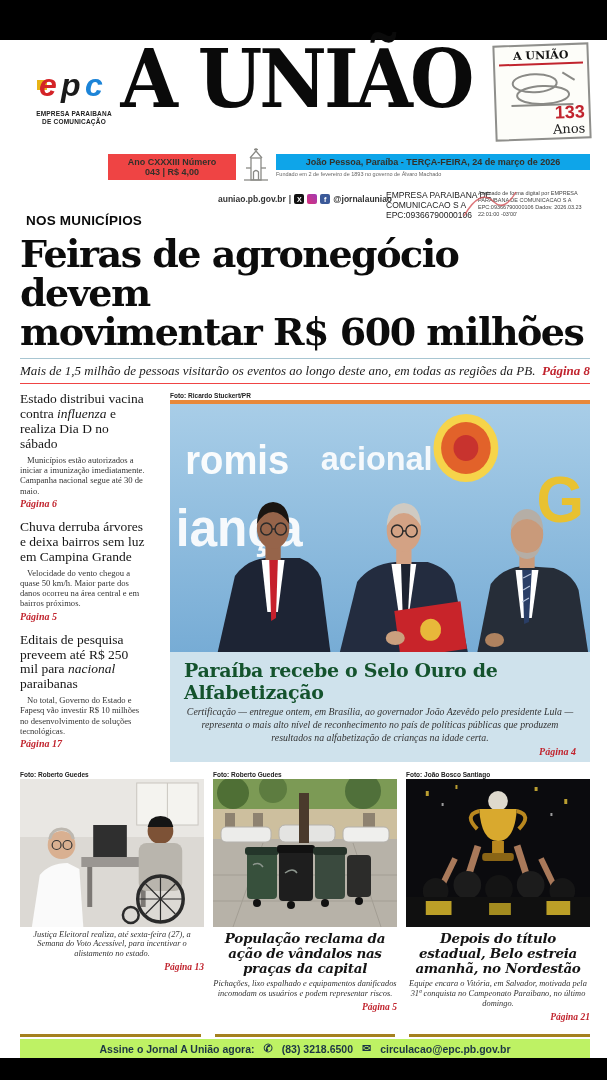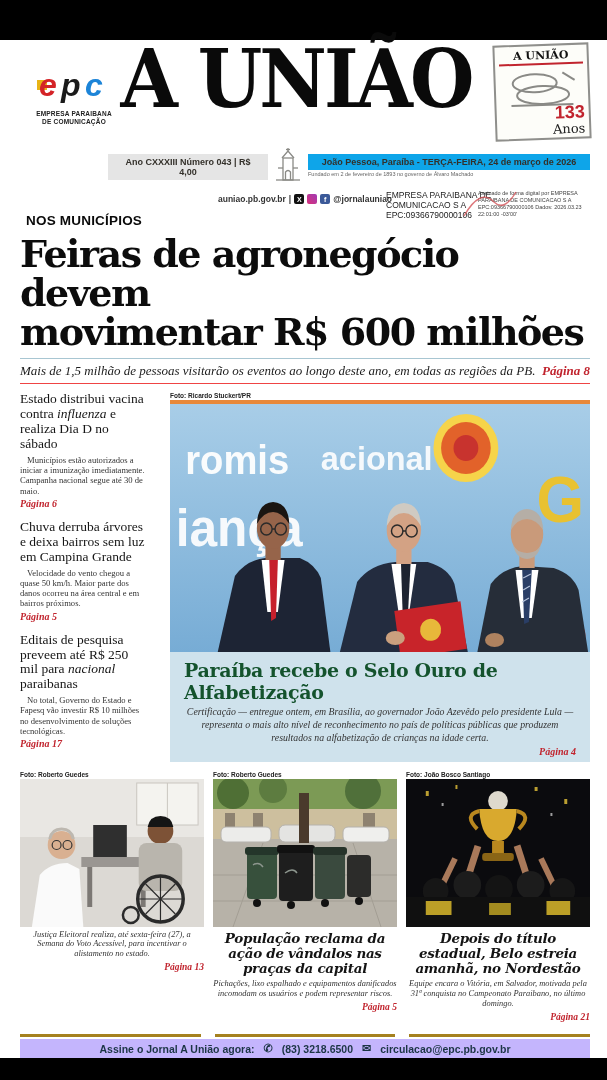--- a/index.html
+++ b/index.html
@@ -20,21 +20,21 @@
     transform:rotate(-2deg); padding:3px 4px; }
   .stamp-title { font-family:"DejaVu Serif", serif; font-weight:bold; font-size:11px; color:#111; text-align:center; border-bottom:2px solid #c1242e; padding-bottom:1px; }
   .stamp-press { display:block; margin:2px auto 0; }
   .stamp-years { position:absolute; right:4px; bottom:2px; text-align:right; line-height:.9; }
   .stamp-years .num { color:#c1242e; font-weight:bold; font-size:18px; font-family:"Liberation Sans", sans-serif; display:block; }
   .stamp-years .word { color:#222; font-size:13px; font-family:"DejaVu Serif", serif; }
 
   
   .info-row { display:flex; align-items:flex-start; margin-top:2px; }
   .info-spacer { width:88px; flex:none; }
-  .bar-ed { flex:none; width:160px; background:#e5e5e5; font-family:"Liberation Sans", sans-serif; font-weight:bold;
+  .bar-ed { flex:none; width:128px; background:#ef4444; font-family:"Liberation Sans", sans-serif; font-weight:bold;
     font-size:9px; color:#33302a; text-align:center; padding:3px 12px; }
   .church-wrap { flex:none; width:40px; text-align:center; margin-top:-6px; }
   .info-right { flex:1; }
   .bar-date { background:#0ea5e9; font-family:"Liberation Sans", sans-serif; font-weight:bold; font-size:9px; color:#33302a; text-align:center; padding:3px 0; }
   .founded { font-family:"Liberation Sans", sans-serif; font-size:5.5px; color:#666; margin-top:1px; }
 
   
   .meta-row { position:relative; height:44px; }
   .kicker { position:absolute; left:6px; bottom:2px; font-family:"Liberation Sans", sans-serif; font-weight:bold; font-size:13.5px; color:#0a0a0a; letter-spacing:.2px; }
   .social { position:absolute; left:198px; top:8px; font-family:"Liberation Sans", sans-serif; font-weight:bold; font-size:8.5px; color:#333; display:flex; align-items:center; gap:3px; }
@@ -76,21 +76,21 @@
   .ps-body { font-style:italic; font-size:8.4px; line-height:1.18; text-align:center; color:#333; margin-top:3px; }
   .ps-pref { text-align:right; font-size:9.5px; margin-top:3px; }
 
   
   .quotes { display:flex; gap:14px; margin-top:12px; }
   .quote-col { flex:1; min-width:0; border-top:3px solid #a5811f; padding-top:7px; }
   .q-text { font-family:"Liberation Sans", sans-serif; font-size:9px; line-height:1.35; color:#4a4a4a; }
   .q-bullet { color:#111; font-size:8px; margin-right:3px; }
 
   
-  .subscribe { position:absolute; left:20px; right:17px; bottom:22px; height:19px; background:#c4b5fd;
+  .subscribe { position:absolute; left:20px; right:17px; bottom:22px; height:19px; background:#bef264;
     display:flex; align-items:center; justify-content:center; gap:9px;
     font-family:"Liberation Sans", sans-serif; font-weight:bold; font-size:10.5px; color:#1c3545; }
   .sub-icon { font-size:11px; color:#1c3545; }
 </style>
 </head>
 <body>
 
 <div class="canvas">
   <div class="bar-black-top"></div>
 

